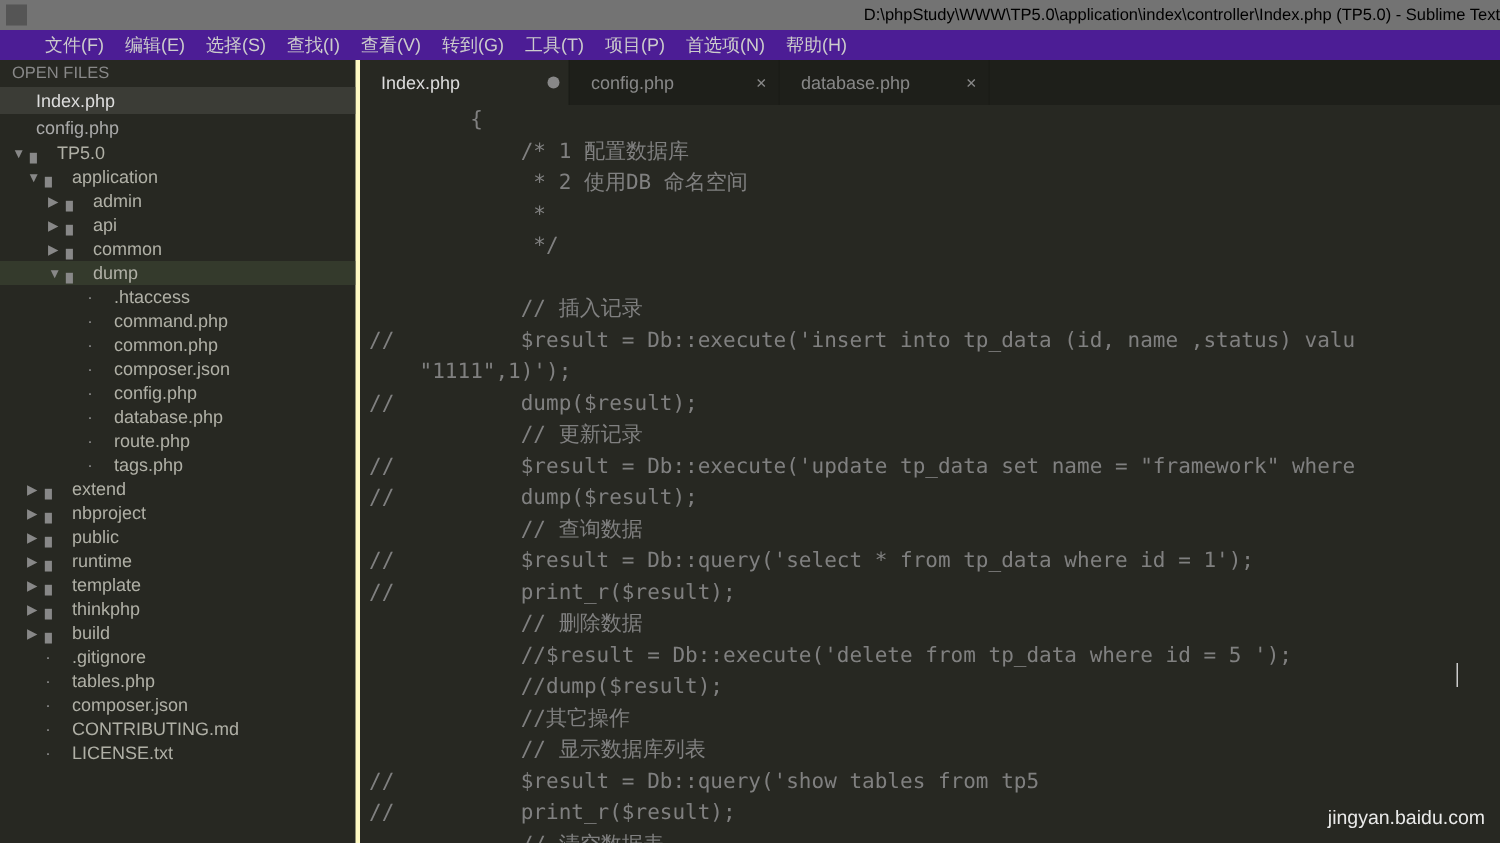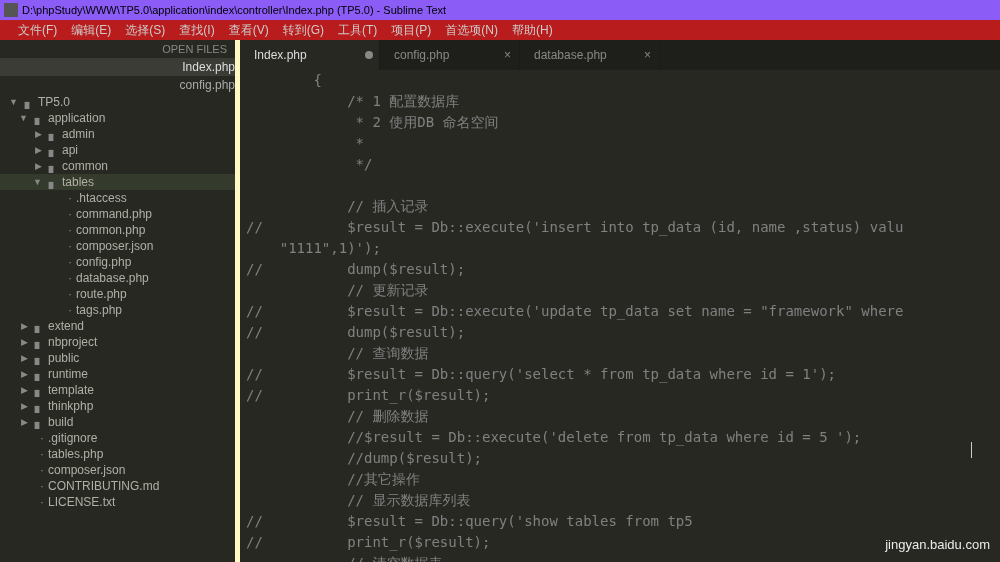--- a/index.html
+++ b/index.html
@@ -1,22 +1,22 @@
 <!DOCTYPE html>
 <html><head>
 <meta charset="utf-8">
 <style>
 * { margin: 0; padding: 0; box-sizing: border-box; }
 body { font-family: "Microsoft YaHei", Arial, sans-serif; font-size: 12px; background: #272822; color: #c0c0c0; width: 1000px; height: 562px; overflow: hidden; position: relative; }
-.titlebar { background: #8b5cf6; color: #000; height: 20px; display: flex; align-items: center; padding-left: 4px; font-size: 11px; }
+.titlebar { background: #737373; color: #000; height: 20px; display: flex; align-items: center; padding-left: 4px; font-size: 11px; justify-content: space-between; }
 .titlebar .app-icon { width: 14px; height: 14px; background: #555; margin-right: 4px; display: inline-block; }
-.menubar { background: #b91c1c; color: #ccc; height: 20px; display: flex; align-items: center; padding-left: 12px; font-size: 12px; gap: 2px; }
+.menubar { background: #4c1d95; color: #ccc; height: 20px; display: flex; align-items: center; padding-left: 24px; font-size: 12px; gap: 2px; }
 .menubar span { padding: 2px 6px; cursor: default; }
 .main { display: flex; height: 522px; }
-.sidebar { width: 240px; background: #272822; color: #b0b0a6; overflow: hidden; border-right: 5px solid #fef9c3; text-align: right; }
+.sidebar { width: 240px; background: #272822; color: #b0b0a6; overflow: hidden; border-right: 3px solid #fef9c3; }
 .section-header { padding: 3px 8px; font-size: 11px; color: #888; }
 .open-files .file { padding: 2px 0 2px 24px; color: #aaa; font-size: 12px; position: relative; }
 .open-files .file.active { background: #3b3c36; color: #ddd; }
 .tree { font-size: 12px; }
 .tree .row { padding: 1px 0 1px 8px; display: flex; align-items: center; white-space: nowrap; }
 .tree .arrow { display: inline-block; width: 10px; color: #888; font-size: 9px; margin-right: 2px; }
 .tree .icon { display: inline-block; width: 14px; margin-right: 4px; color: #888; }
 .tree .label { color: #b0b0a6; }
 .tree .selected { background: #343a2c; }
 .indent-1 { padding-left: 18px !important; }
@@ -86,21 +86,21 @@
           <span class="label">api</span>
         </div>
         <div class="row indent-2">
           <span class="arrow">▶</span>
           <span class="icon">▖</span>
           <span class="label">common</span>
         </div>
         <div class="row indent-2 selected">
           <span class="arrow">▼</span>
           <span class="icon">▖</span>
-          <span class="label">tables</span>
+          <span class="label">dump</span>
         </div>
         <div class="row indent-3">
           <span class="arrow"></span>
           <span class="icon">·</span>
           <span class="label">.htaccess</span>
         </div>
         <div class="row indent-3">
           <span class="arrow"></span>
           <span class="icon">·</span>
           <span class="label">command.php</span>

